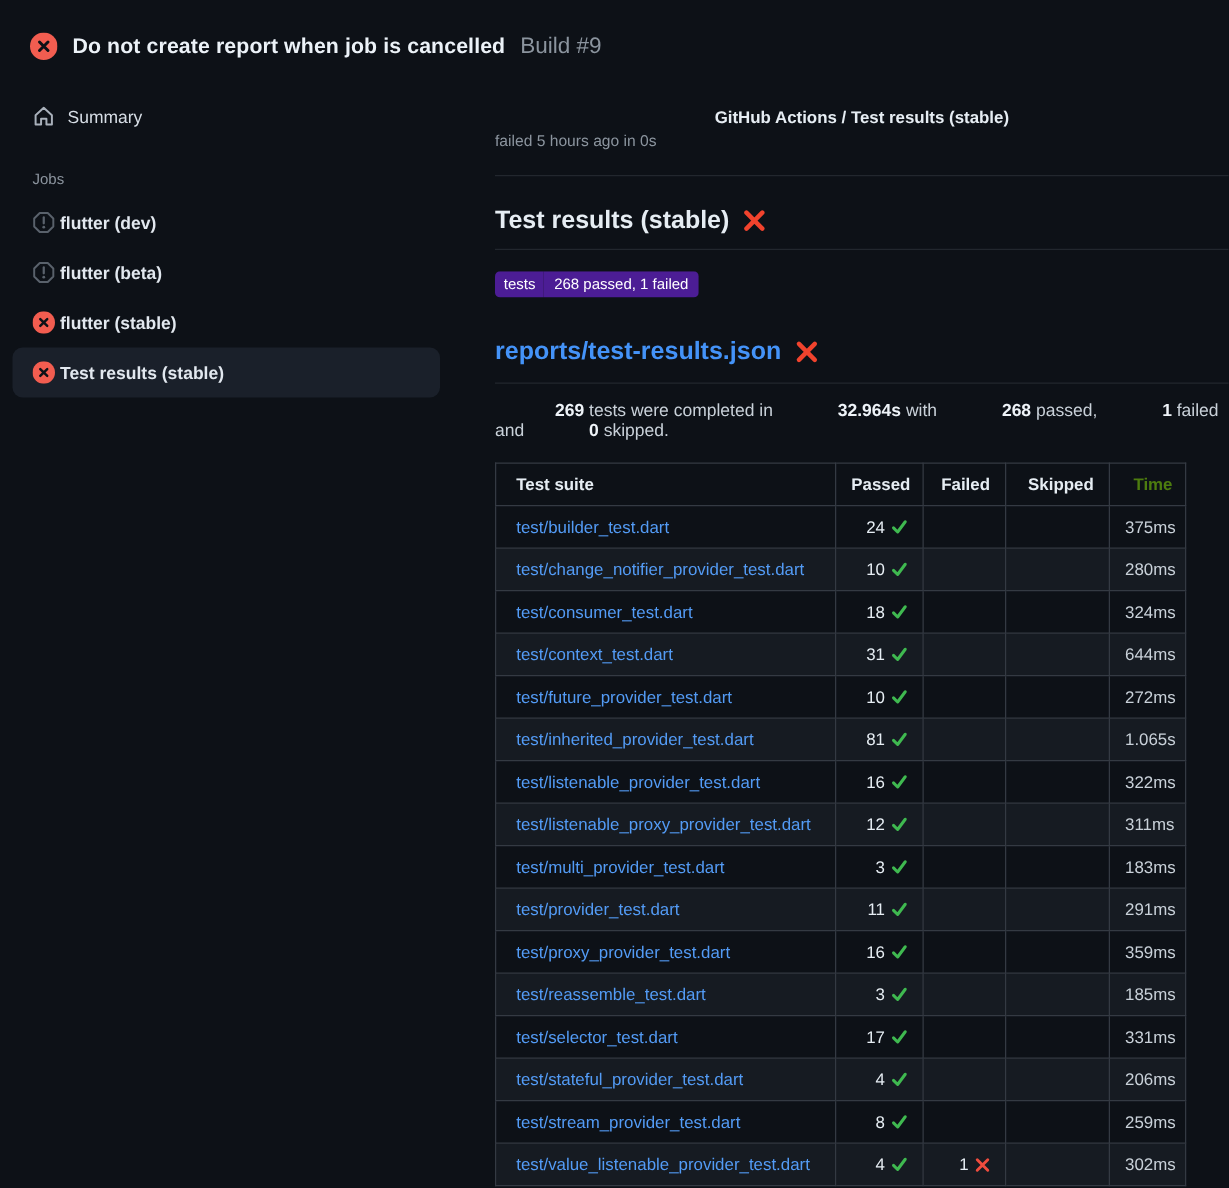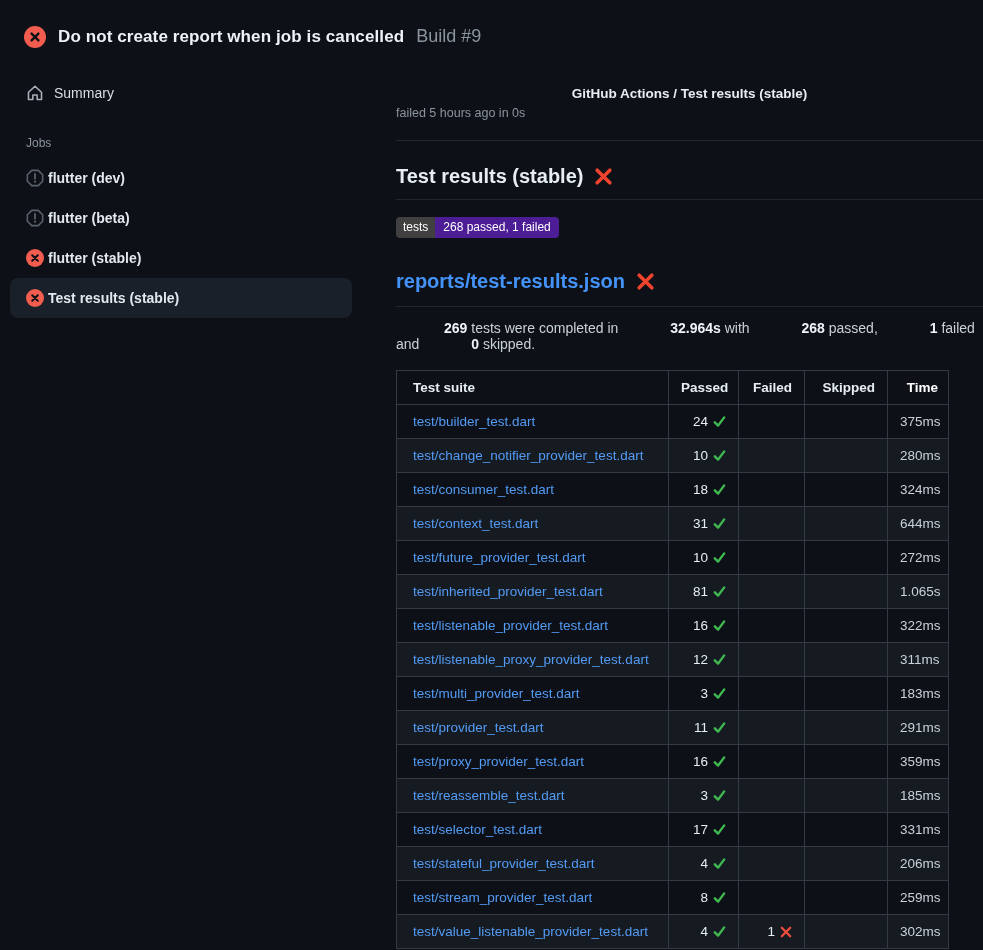--- a/index.html
+++ b/index.html
@@ -51,40 +51,40 @@
     display:flex; align-items:center; gap:11px;
     margin-top:24px; padding-bottom:11px;
     border-bottom:1px solid #22272e;
   }
   .section-heading .h-text { font-size:20px; font-weight:700; color:#e6edf3; }
   .section-heading.link-heading { margin-top:32px; padding-bottom:13px; }
   .section-heading.link-heading .h-text { color:#4493f8; cursor:pointer; }
 
   .badge { display:inline-flex; margin-top:17px; border-radius:4px; overflow:hidden;
            font-size:12px; line-height:1; cursor:default; }
-  .badge .badge-key { background:#404040; color:#fff; padding:4px 7px 5px; }
+  .badge .badge-key { background:#4c1d95; color:#fff; padding:4px 7px 5px; }
   .badge .badge-val { background:#4c1d95; color:#fff; padding:4px 8px 5px; }
 
   .summary-line { margin-top:13px; font-size:14px; color:#c9d1d9; }
   .summary-line b { color:#eef3f8; font-weight:700;margin-left:48px; }
 
   
   table.results {
     margin-top:18px; border-collapse:collapse;
     font-size:13.5px; table-layout:fixed; width:552px;
   }
   .results th, .results td {
     border:1px solid #343a43; height:34px; padding:0 12px;
     white-space:nowrap; overflow:hidden;
   }
   .results th { font-weight:700; color:#e6edf3; }
   .results th.c-suite, .results td.c-suite { text-align:left; padding-left:16px; }
   .results th.num, .results td.num { text-align:right; }
   .results td.c-time, .results th.c-time { padding-right:10px; color:#c9d1d9; }
-  .results th.c-time { color:#ffffff; }
+  .results th.c-time { color:#4d7c0f; }
   .results tr:nth-child(even) td { background:#161b22; }
   .suite-link { color:#539bf5; text-decoration:none; cursor:pointer; }
   .cell-num { color:#e6edf3; }
   .mini-icon { display:inline-block; vertical-align:-2px; margin-left:5px; }
 </style>
 </head>
 <body>
 
 <div class="top-header">
   <span id="hdr-icon">

